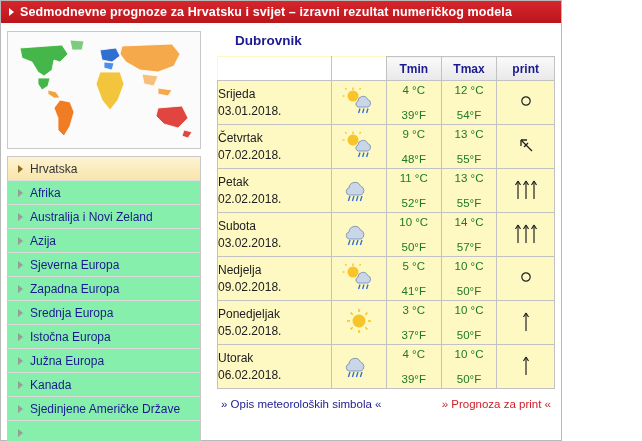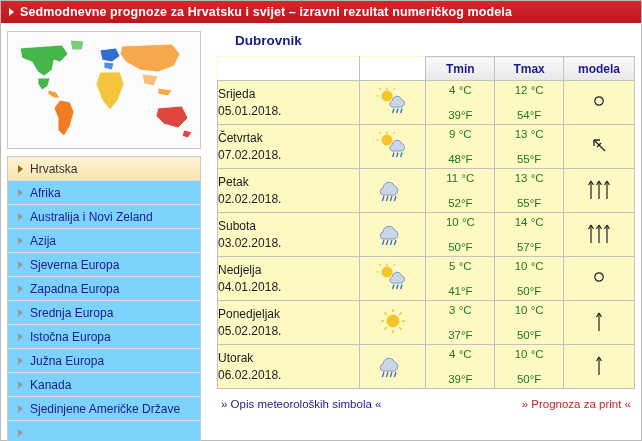--- a/index.html
+++ b/index.html
@@ -6,21 +6,21 @@
   html, body { margin:0; padding:0; }
   body {
     width: 642px; height: 441px;
     background: #ffffff;
     font-family: "Liberation Sans", sans-serif;
     font-size: 12px;
     color: #333;
     overflow: hidden;
   }
   #app {
-    width: 642px; height: 441px;
+    width: 562px; height: 441px;
     position: relative;
     border: 1px solid #b9b9b9;
     background: #fff;
   }
   
   .titlebar {
     height: 22px;
     background: #cf2027;
     background: linear-gradient(#d6262c, #bb161c);
     color: #ffffff;
@@ -68,21 +68,21 @@
   }
   .region-item {
     height: 24px;
     display: flex;
     align-items: center;
     padding-left: 10px;
     border-bottom: 1px solid #dcdcdc;
     font-size: 12px;
     color: #1b1b8f;
     cursor: pointer;
-    background: #7dd3fc;
+    background: #86efac;
   }
   .region-item.active {
     background: #fdeec2;
     background: linear-gradient(#fdf3d2, #f9e5ad);
     color: #333;
   }
   .region-item .tri {
     width:0;height:0;
     border-left: 5px solid #9a9a9a;
     border-top: 4px solid transparent;
@@ -256,29 +256,29 @@
 
       <div class="city-title">Dubrovnik</div>
 
       <table class="fc">
         <thead>
           <tr>
             <th class="col-day th-blank first"></th>
             <th class="col-sym th-blank"></th>
             <th class="col-t">Tmin</th>
             <th class="col-t">Tmax</th>
-            <th class="col-w">modela</th>
+            <th class="col-w">print</th>
           </tr>
         </thead>
         <tbody>
 
           <tr>
             <td class="day">
               <span class="dow">Srijeda</span>
-              <span class="date">05.01.2018.</span>
+              <span class="date">03.01.2018.</span>
             </td>
             <td class="sym">
               <span class="wicon">
                 <svg width="34" height="28" viewBox="0 0 34 28">
                   <circle cx="11" cy="9" r="5.5" fill="#f7c52b"></circle>
                   <g stroke="#f7c52b" stroke-width="1.4">
                     <line x1="11" y1="0.5" x2="11" y2="3"></line>
                       <line x1="2.5" y1="9" x2="0.5" y2="9"></line>
                     <line x1="4.6" y1="2.6" x2="3.2" y2="1.2"></line>
                       <line x1="17.4" y1="2.6" x2="18.8" y2="1.2"></line>
@@ -432,21 +432,21 @@
                       <path d="M25 4 L22.5 8 M25 4 L27.5 8"></path>
                   </g>
                 </svg>
               </span>
             </td>
           </tr>
 
           <tr>
             <td class="day">
               <span class="dow">Nedjelja</span>
-              <span class="date">04.01.2018.</span>
+              <span class="date">09.02.2018.</span>
             </td>
             <td class="sym">
               <span class="wicon">
                 <svg width="34" height="28" viewBox="0 0 34 28">
                   <circle cx="11" cy="9" r="5.5" fill="#f7c52b"></circle>
                   <g stroke="#f7c52b" stroke-width="1.4">
                     <line x1="11" y1="0.5" x2="11" y2="3"></line>
                       <line x1="2.5" y1="9" x2="0.5" y2="9"></line>
                     <line x1="4.6" y1="2.6" x2="3.2" y2="1.2"></line>
                       <line x1="17.4" y1="2.6" x2="18.8" y2="1.2"></line>

